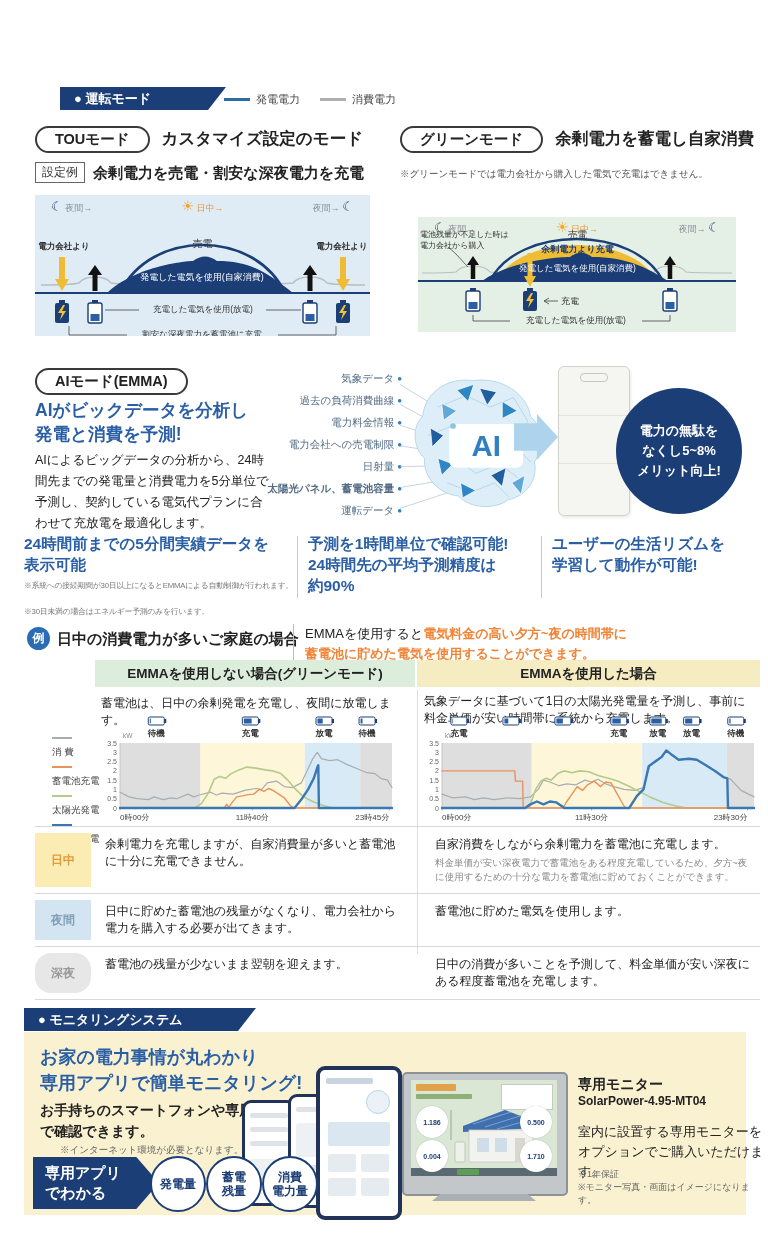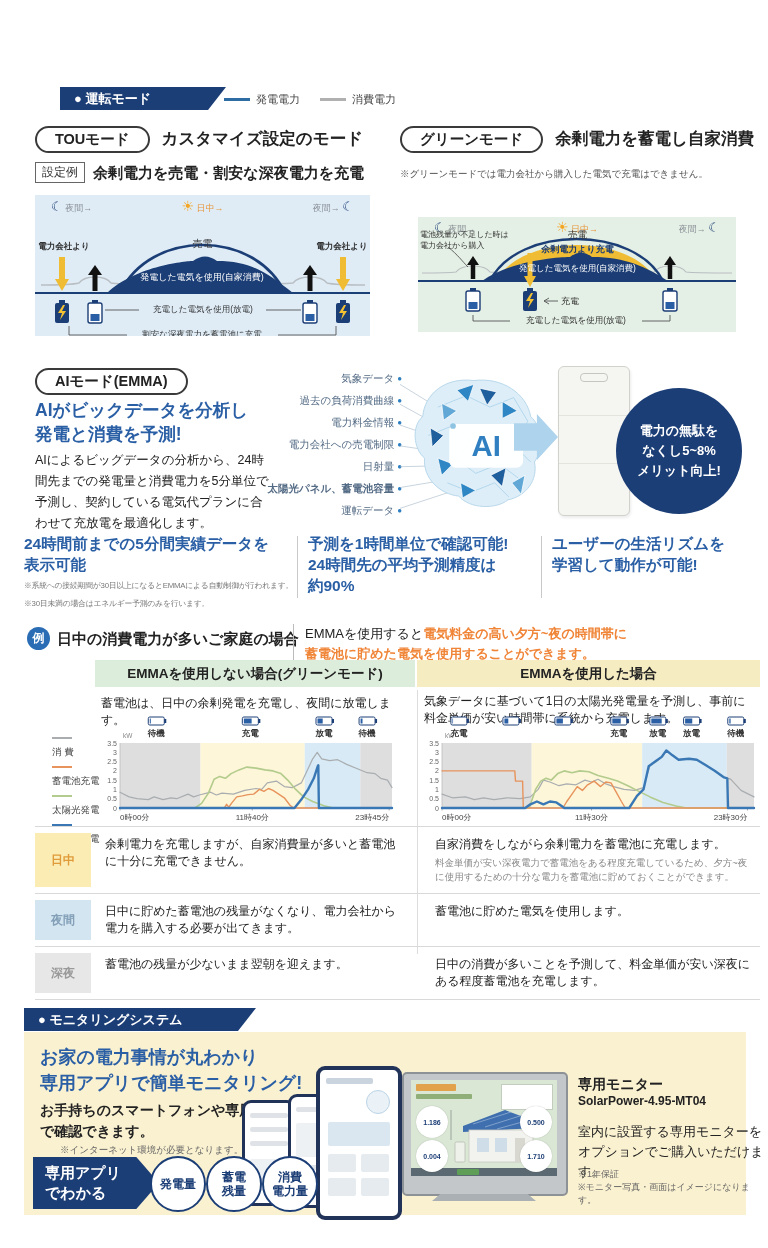--- a/index.html
+++ b/index.html
@@ -57,21 +57,21 @@
   #ex-rows{position:absolute;left:35px;top:826px;width:725px;}
   .ex-row{display:flex;border-top:1px solid #d9d9d9;align-items:stretch;}
   .ex-row:last-child{border-bottom:1px solid #d9d9d9;}
   .ex-label{width:56px;display:flex;align-items:center;justify-content:center;font-size:12px;
             font-weight:bold;flex:none;margin:6px 0;}
   .ex-left{width:328px;flex:none;padding:9px 16px 9px 14px;font-size:12px;line-height:17px;box-sizing:border-box;}
   .ex-right{flex:1;padding:9px 4px 9px 16px;font-size:12px;line-height:17px;}
   .ex-note{font-size:9.5px;color:#888;line-height:14px;margin-top:3px;}
   .ex-row:nth-child(1) .ex-label{background:#fbecb4;color:#e09c3a;}
   .ex-row:nth-child(2) .ex-label{background:#d3e5f1;color:#84a0b8;}
-  .ex-row:nth-child(3) .ex-label{background:#e7e7e7;color:#9a9a9a;}
+  .ex-row:nth-child(3) .ex-label{background:#e7e7e7;color:#9a9a9a;border-radius:16px;}
   
   .mon-box{position:absolute;left:24px;top:1032px;width:722px;height:183px;background:#faf1d0;}
   .mon-head{position:absolute;color:#2a5fa5;font-weight:bold;font-size:18px;line-height:26px;}
   .mon-body{position:absolute;font-weight:bold;font-size:14px;line-height:21px;color:#222;}
   .mon-note{position:absolute;font-size:9.5px;color:#666;}
   .app-badge{position:absolute;background:#1c3e76;color:#fff;font-weight:bold;font-size:15px;
              line-height:20px;display:flex;align-items:center;padding-left:12px;
              clip-path:polygon(0 0,82% 0,100% 50%,82% 100%,0 100%);}
   .app-circle{position:absolute;width:52px;height:52px;border-radius:50%;background:#fff;
               border:2px solid #1c3e76;color:#1c3e76;font-weight:bold;font-size:12px;line-height:14px;
@@ -288,21 +288,21 @@
   </div>
 
   <div class="benefit" style="left:616px;top:388px;width:126px;height:126px;">
     <span><span>電力の無駄を</span><br><span>なくし5~8%</span><br><span>メリット向上!</span></span>
   </div>
 
   <div class="feature" style="left:24px;top:533px;width:272px;">
     <span>24時間前までの5分間実績データを</span><br>
     <span>表示可能</span>
     <div class="fnote">※系統への接続期間が30日以上になるとEMMAによる自動制御が行われます。</div>
-    <div class="fnote" style="margin-top:6px;">※30日未満の場合はエネルギー予測のみを行います。</div>
+    <div class="fnote" style="margin-top:14px;">※30日未満の場合はエネルギー予測のみを行います。</div>
   </div>
   <div class="vdiv" style="left:297px;top:536px;height:62px;"></div>
   <div class="feature" style="left:308px;top:533px;width:226px;">
     <span>予測を1時間単位で確認可能!</span><br>
     <span>24時間先の平均予測精度は</span><br>
     <span>約90%</span>
   </div>
   <div class="vdiv" style="left:541px;top:536px;height:62px;"></div>
   <div class="feature" style="left:552px;top:533px;width:212px;">
     <span>ユーザーの生活リズムを</span><br>

